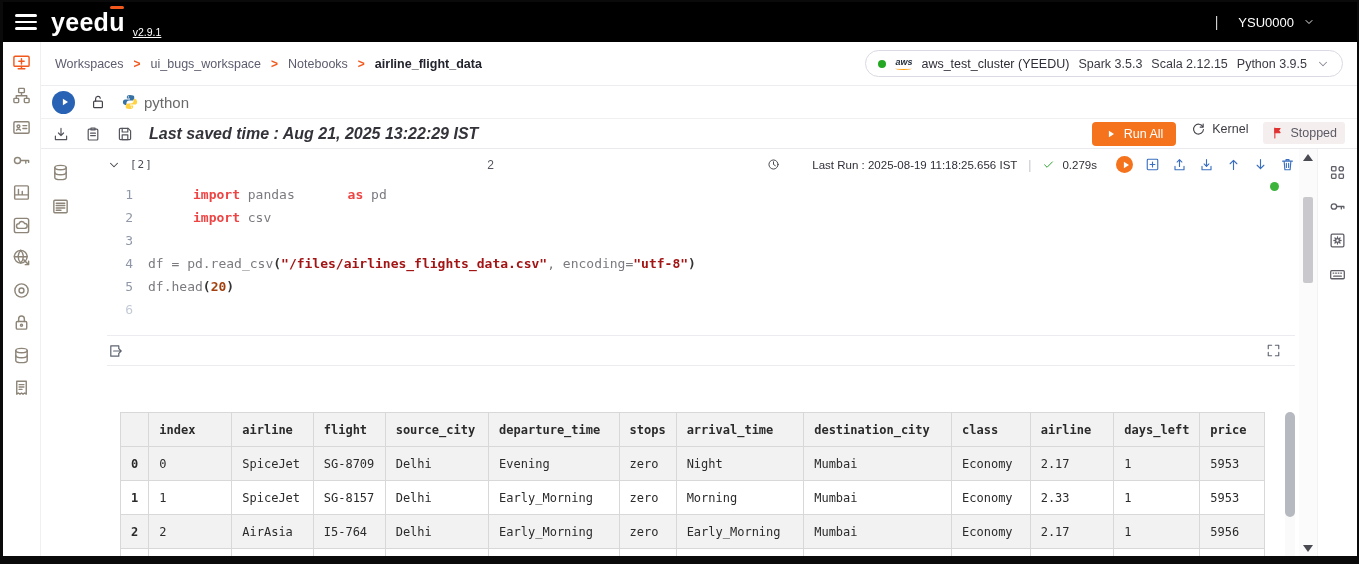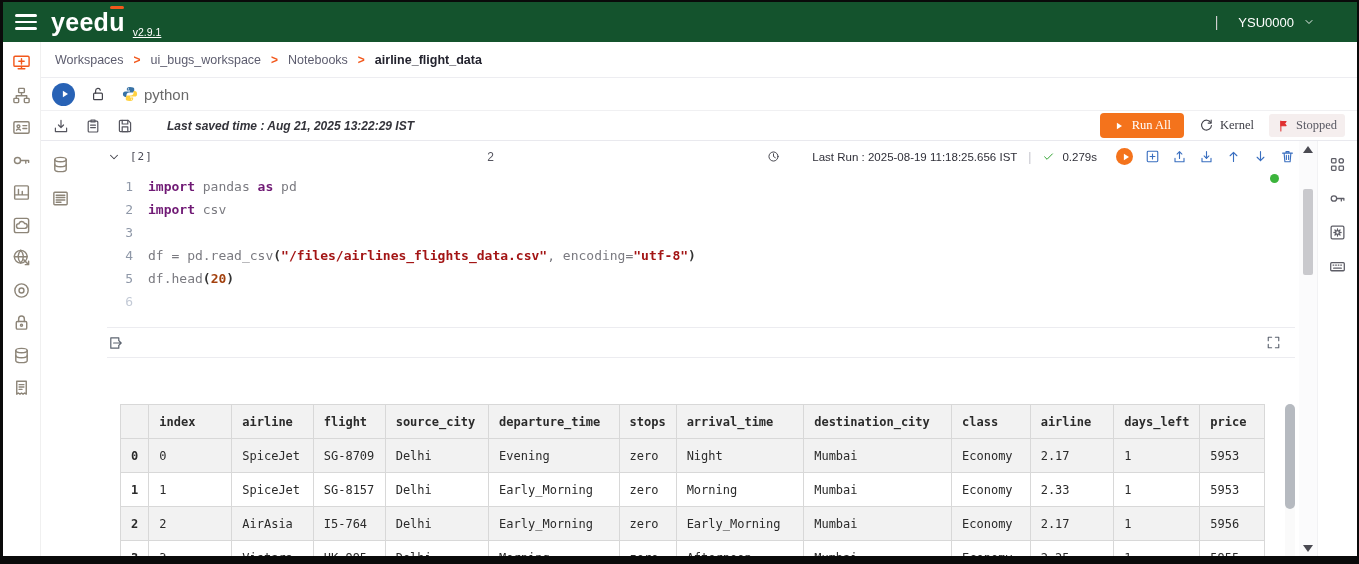--- a/index.html
+++ b/index.html
@@ -1,60 +1,60 @@
 <!DOCTYPE html>
 <html><head>
 <meta charset="utf-8">
 <style>
   html,body{margin:0;padding:0;background:#e9e9e9;font-family:"Liberation Sans",sans-serif;}
   *{box-sizing:border-box;}
   .window{width:1359px;height:564px;background:#fff;border:2px solid #0a0a0a;border-left:3px solid #0a0a0a;border-bottom:8px solid #0a0a0a;display:flex;flex-direction:column;overflow:hidden;position:relative;}
 
   
-  .topbar{height:40px;flex-shrink:0;background:#14532d;color:#fff;display:flex;align-items:center;padding:0 16px 0 12px;gap:14px;}
+  .topbar{height:40px;flex-shrink:0;background:#000000;color:#fff;display:flex;align-items:center;padding:0 16px 0 12px;gap:14px;}
   .hamburger{width:22px;display:flex;flex-direction:column;gap:4px;cursor:pointer;}
   .hamburger span{height:2.5px;background:#fff;border-radius:2px;}
   .logo{font-size:25px;font-weight:700;letter-spacing:.3px;display:flex;align-items:flex-end;line-height:1;}
   .logo-u{position:relative;display:inline-block;}
   .logo-u::after{content:"";position:absolute;top:-4px;left:1px;right:1px;height:3px;border-radius:2px;background:#F2581C;}
   .version{font-size:10.5px;color:#fff;text-decoration:underline;align-self:flex-end;margin:0 0 4px -6px;cursor:pointer;}
   .topbar-right{margin-left:auto;display:flex;align-items:center;gap:20px;}
   .tenant-pill{background:#fff;color:#2b2b2b;border-radius:15px;padding:5px 12px;font-size:12.5px;display:flex;align-items:center;gap:6px;cursor:pointer;}
   .tenant-pill b{font-weight:700;}
   .tb-sep{color:#cfcfcf;font-size:14px;font-weight:300;}
   .user-menu{display:flex;align-items:center;gap:9px;font-size:13px;cursor:pointer;margin-right:26px;}
 
   
   .body-row{flex:1;display:flex;min-height:0;}
   .left-rail{width:38px;flex-shrink:0;border-right:1px solid #f0f0f0;display:flex;flex-direction:column;align-items:center;padding-top:11px;gap:13.5px;}
   .rail-btn{width:19px;height:19px;color:#8D8578;cursor:pointer;}
   .rail-btn.active{color:#F2581C;}
   .main-col{flex:1;display:flex;flex-direction:column;min-width:0;}
 
   
-  .crumb-bar{height:36px;flex-shrink:0;border-bottom:1px solid #ededf1;display:flex;align-items:center;padding:0 14px;}
+  .crumb-bar{height:44px;flex-shrink:0;border-bottom:1px solid #ededf1;display:flex;align-items:center;padding:0 14px;justify-content:center;}
   .breadcrumb{display:flex;align-items:center;gap:10px;font-size:12.5px;color:#5C5C6E;}
   .crumb{cursor:pointer;}
   .crumb.last{color:#23232e;font-weight:700;}
   .crumb-sep{color:#F2581C;font-weight:700;font-size:12px;}
   .cluster-pill{margin-left:auto;border:1px solid #d9dae3;border-radius:17px;height:27px;padding:0 12px;display:flex;align-items:center;gap:9px;font-size:12.5px;color:#333;cursor:pointer;min-width:438px;}
   .dot{width:8px;height:8px;border-radius:50%;background:#24a824;flex-shrink:0;}
   .aws{font-size:9px;font-weight:700;font-style:italic;color:#232f3e;line-height:1;}
   .aws u{display:block;text-decoration:none;height:3px;border-bottom:1.6px solid #f90;border-radius:0 0 60% 60%;margin-top:0px;}
   .cl-name{color:#2e2e38;}
   .cl-meta{color:#3a3a44;}
   .cluster-pill .chev{margin-left:auto;color:#8a8a98;}
 
   
   .toolbar1{height:33px;flex-shrink:0;border-bottom:1px solid #f0f0f2;display:flex;align-items:center;padding:0 11px;gap:15px;}
   .play-btn{width:23px;height:23px;border-radius:50%;background:#2862b5;border:none;display:flex;align-items:center;justify-content:center;cursor:pointer;padding:0 0 0 2px;}
   .pylang{display:flex;align-items:flex-end;gap:5px;color:#6a6a6a;font-size:15px;}
   .toolbar2{height:30px;flex-shrink:0;border-bottom:1px solid #e9e9ee;display:flex;align-items:center;padding:0 12px;gap:16px;}
-  .saved{font-style:italic;font-size:12px;font-weight:600;color:#33333a;margin-left:18px;}
-  .tb2-right{margin-left:auto;display:flex;align-items:center;gap:15px;font-family:Liberation Serif, serif;}
+  .saved{font-style:italic;font-size:16px;font-weight:600;color:#33333a;}
+  .tb2-right{margin-left:auto;display:flex;align-items:flex-start;gap:15px;}
   .run-all{background:#F4731C;color:#fff;border:none;border-radius:4px;padding:5px 13px;font-size:12.5px;display:flex;align-items:center;gap:7px;cursor:pointer;font-family:inherit;}
   .kernel{display:flex;align-items:center;gap:6px;font-size:12.5px;color:#3c3c44;cursor:pointer;}
   .status-badge{background:#f5eeee;border-radius:3px;padding:4px 8px;display:flex;align-items:center;gap:5px;font-size:12.5px;color:#5a5a64;}
 
   
   .notebook-row{flex:1;display:flex;min-height:0;}
   .mini-rail{width:38px;flex-shrink:0;display:flex;flex-direction:column;align-items:center;padding-top:14px;gap:15px;}
   .nb-content{flex:1;min-width:0;display:flex;flex-direction:column;padding:0 4px 0 28px;overflow:hidden;}
 
   .cell-header{height:27px;display:flex;align-items:center;gap:9px;position:relative;padding-top:4px;}
@@ -66,21 +66,21 @@
   .pipe{color:#c4c4cc;font-size:12px;}
   .runtime{font-size:11.5px;color:#2f2f38;margin-left:-4px;}
   .cell-actions{display:flex;align-items:center;gap:12px;margin-left:8px;}
   .act{width:15px;height:15px;color:#3A6FC0;cursor:pointer;}
   .act.run{width:17px;height:17px;background:#F4731C;color:#fff;border-radius:50%;display:flex;align-items:center;justify-content:center;padding:2.5px 1.5px 2.5px 3.5px;}
 
   .code-area{position:relative;padding:7px 0 12px 0;font-family:"DejaVu Sans Mono",monospace;font-size:13px;}
   .code-line{display:flex;line-height:23px;white-space:pre;}
   .ln{width:26px;text-align:right;color:#8f98a8;margin-right:15px;flex-shrink:0;}
   .ln.faint{color:#c3cad6;}
-  .t-k{color:#701a75;font-weight:700;}
+  .t-k{color:#ef4444;font-weight:700;margin-left:45px;}
   .t-p{color:#7a7a80;}
   .t-s{color:#A31515;font-weight:600;}
   .t-n{color:#A3410E;font-weight:600;}
   .t-b{color:#333;font-weight:700;}
   .exec-dot{position:absolute;right:16px;top:6px;width:9px;height:9px;border-radius:50%;background:#3cb43c;}
 
   .output-panel{border-top:1px solid #ececf0;margin-top:2px;}
   .output-toolbar{height:30px;display:flex;align-items:center;border-bottom:1px solid #ececf0;padding:0 14px 0 1px;}
   .output-toolbar .right{margin-left:auto;}
   .output-body{display:flex;align-items:flex-start;padding:46px 0 0 13px;}
@@ -199,20 +199,33 @@
       <div class="crumb-bar">
         <nav class="breadcrumb" id="breadcrumb">
             <span class="crumb">Workspaces</span>
             <span class="crumb-sep">&gt;</span>
             <span class="crumb">ui_bugs_workspace</span>
             <span class="crumb-sep">&gt;</span>
             <span class="crumb">Notebooks</span>
             <span class="crumb-sep">&gt;</span>
             <span class="crumb last">airline_flight_data</span>
           </nav>
+        <div class="cluster-pill">
+          <span class="dot"></span>
+          <span class="aws"><span>aws</span><u></u></span>
+          <span class="cl-name">aws_test_cluster (YEEDU)</span>
+          <span class="cl-meta">Spark 3.5.3</span>
+          <span class="cl-meta">Scala 2.12.15</span>
+          <span class="cl-meta">Python 3.9.5</span>
+          <span class="icon i14 chev">
+              <svg viewBox="0 0 20 20" fill="none" stroke="currentColor" stroke-width="1.5" stroke-linecap="round" stroke-linejoin="round">
+                <path d="M5 7.5l5 5 5-5"></path>
+              </svg>
+            </span>
+        </div>
       </div>
 
       <div class="toolbar1">
         <button class="play-btn">
             <span class="icon i12 c-white">
               <svg viewBox="0 0 20 20" fill="none" stroke="currentColor" stroke-width="1.5" stroke-linecap="round" stroke-linejoin="round">
                 <path d="M6.5 4.5l8.5 5.5-8.5 5.5z" fill="currentColor" stroke="none"></path>
               </svg>
             </span>
           </button>

